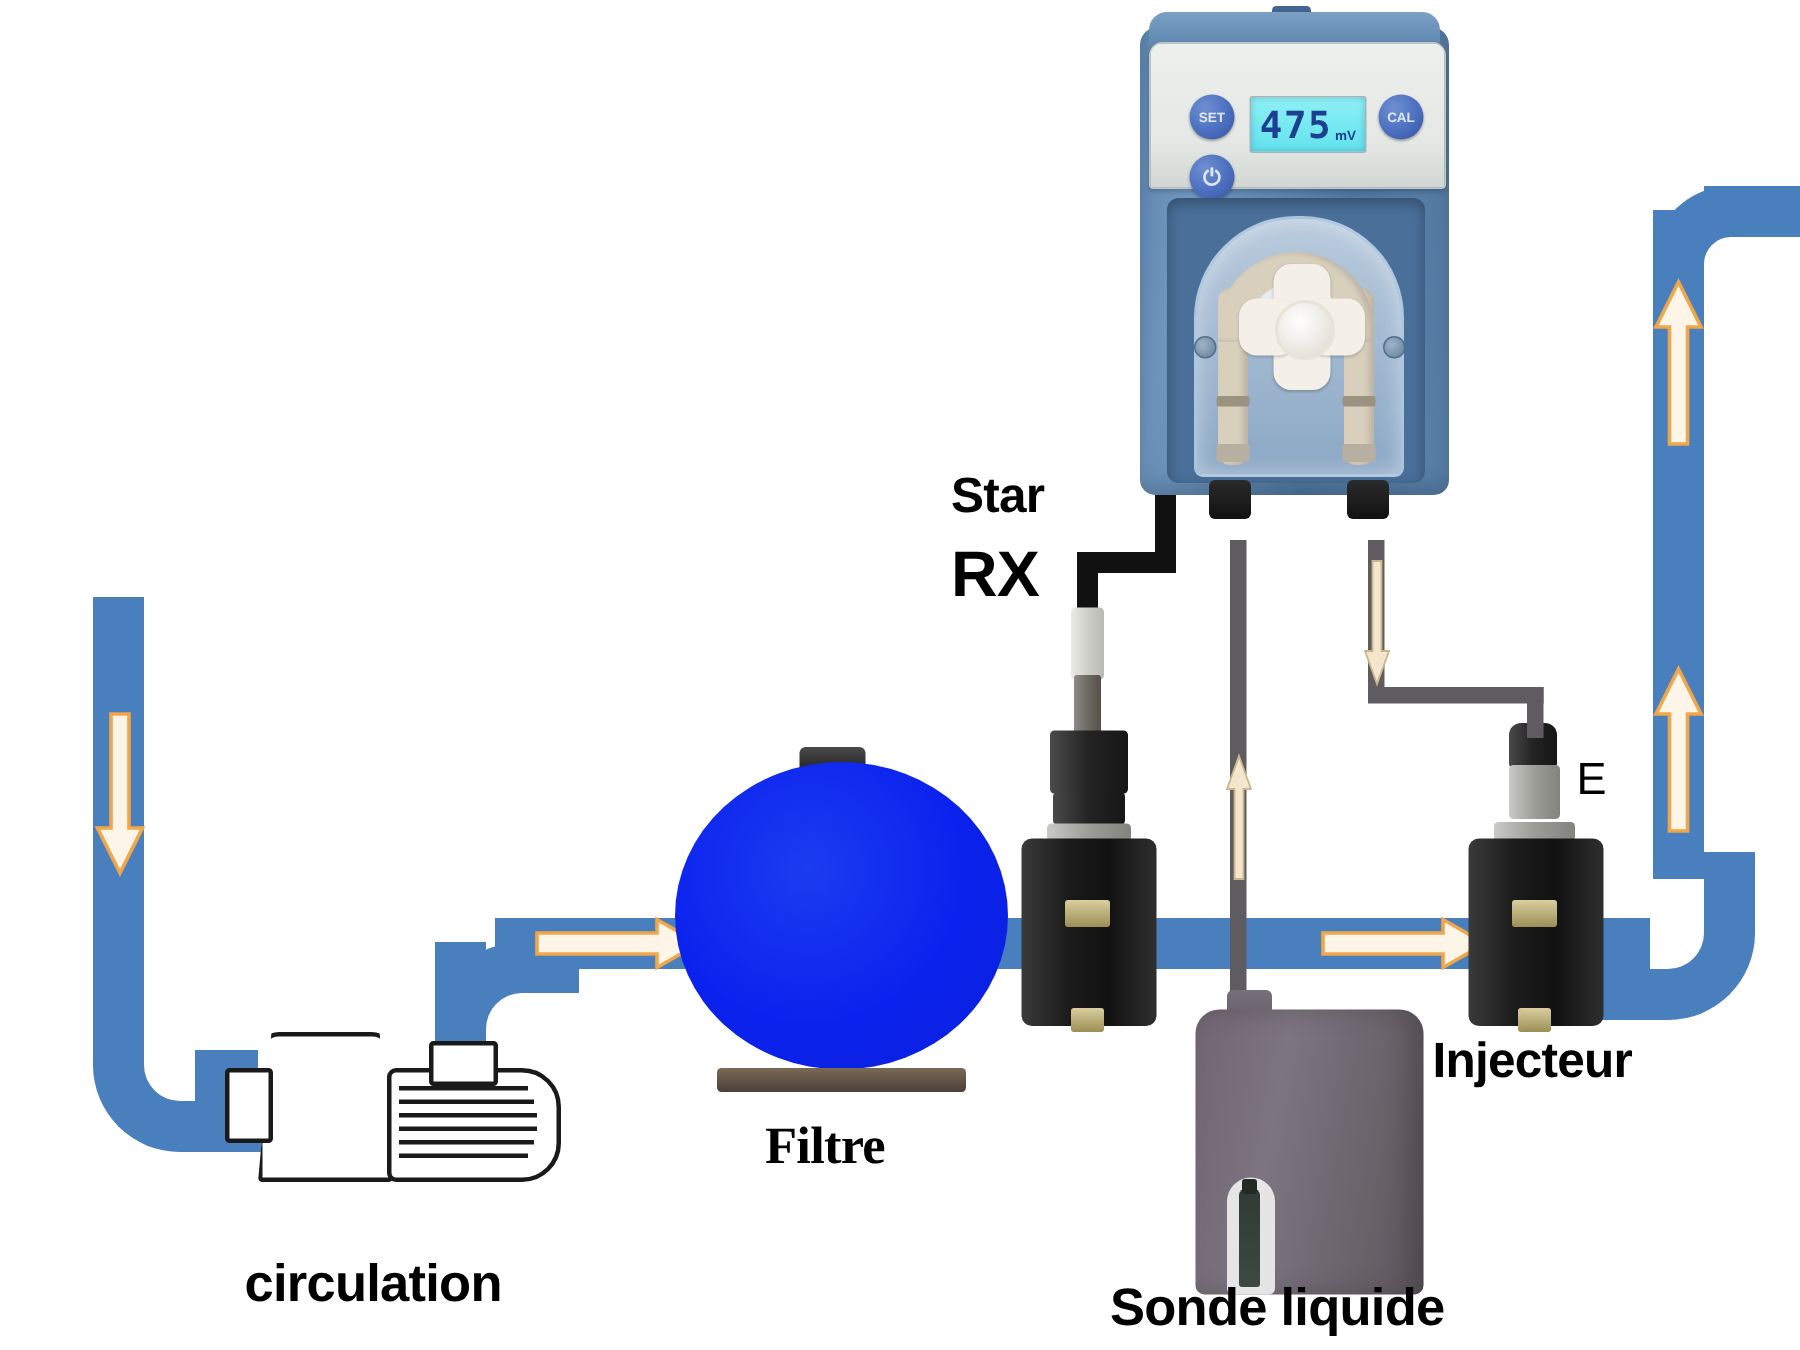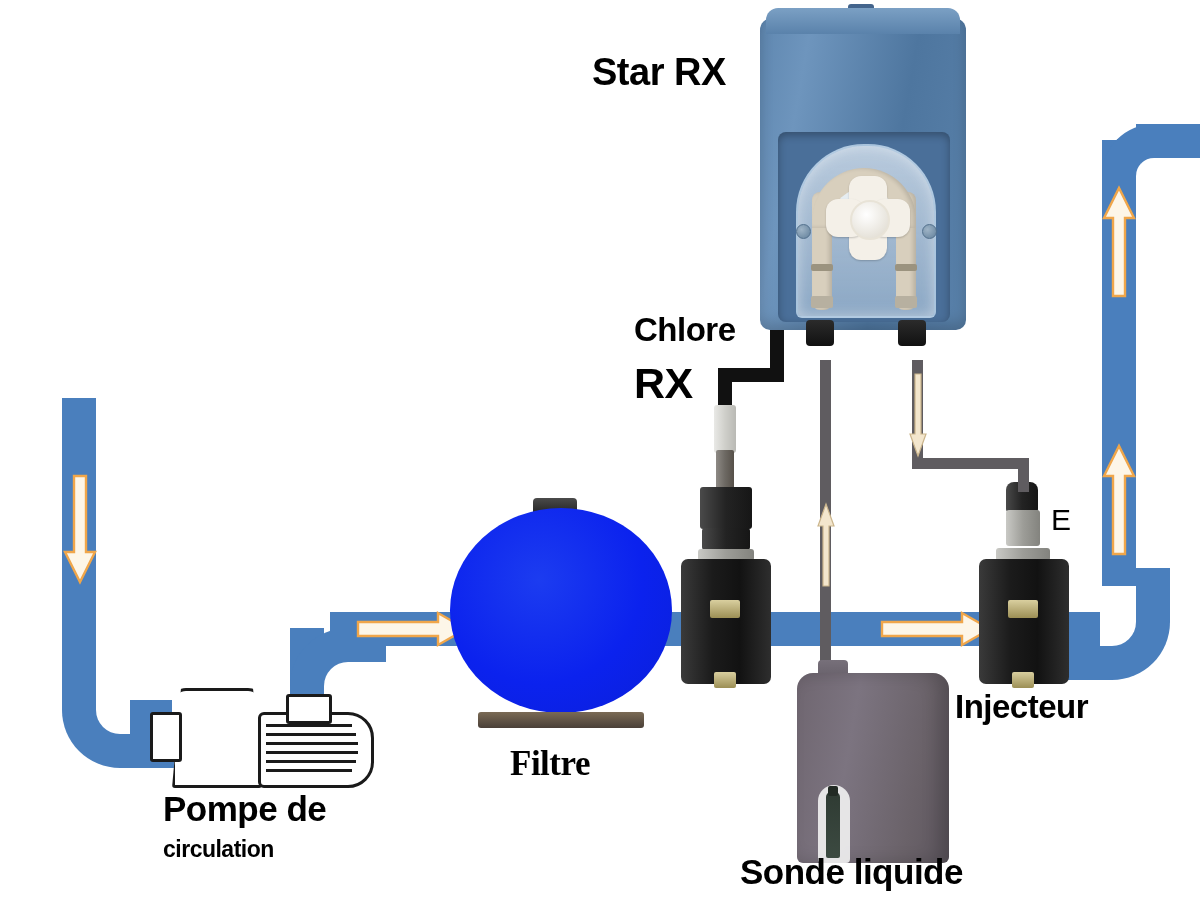--- a/index.html
+++ b/index.html
@@ -329,20 +329,29 @@
     <div class="can-window"></div>
     <div class="lance"></div>
     <div class="lance-cap"></div>
   </div>
 
   <div id="pumpunit">
     <div class="pu-nub"></div>
     <div class="pu-body"></div>
     <div class="pu-topcap"></div>
 
+    <div class="pu-panel">
+      <div class="pu-btn" id="btn-set">SET</div>
+      <div class="pu-btn" id="btn-cal">CAL</div>
+      <div class="pu-btn" id="btn-power">⏻</div>
+      <div class="pu-lcd">
+        <span class="lcd-val">475</span>
+        <span class="lcd-unit">mV</span>
+      </div>
+    </div>
 
     <div class="pu-headwrap">
       <div class="pu-arch">
         <div class="tube" style="left:14px; top:46px; height:118px;"></div>
         <div class="tube" style="left:98px; top:46px; height:118px;"></div>
         <div class="tube" style="left:14px; top:22px; width:104px; height:60px; border-radius:52px 52px 0 0; background:#d8cfbd;"></div>
         <div style="position:absolute; left:34px; top:42px; width:64px; height:44px; background:rgba(233,242,250,.85); border-radius:34px 34px 0 0;"></div>
         <div class="tube-band" style="left:13px; top:118px;"></div>
         <div class="tube-band" style="left:97px; top:118px;"></div>
         <div class="tube-band" style="left:13px; top:150px; height:12px; background:#b7b0a0;"></div>
@@ -358,29 +367,27 @@
 
         <div class="screw" style="left:-2px; top:78px;"></div>
         <div class="screw" style="left:124px; top:78px;"></div>
       </div>
     </div>
 
     <div class="pu-port" style="left:54px;"></div>
     <div class="pu-port" style="left:146px;"></div>
   </div>
 
-  <div class="lbl" style="left:592px; top:52px; font-size:38px;">Star RX</div>
-
-  <div class="lbl" style="left:634px; top:312px; font-size:33px;">Chlore</div>
+
+  <div class="lbl" style="left:634px; top:312px; font-size:33px;">Star</div>
   <div class="lbl" style="left:634px; top:360px; font-size:43px;">RX</div>
 
   <div class="lbl" style="left:1051px; top:504px; font-size:30px; font-weight:normal;">E</div>
 
   <div class="lbl" style="left:955px; top:689px; font-size:33px;">Injecteur</div>
 
   <div class="lbl" style="left:740px; top:853px; font-size:35px;">Sonde liquide</div>
 
   <div class="lbl" style="left:510px; top:745px; font-size:35px;font-family:Liberation Serif, serif;">Filtre</div>
 
-  <div class="lbl" style="left:163px; top:790px; font-size:35px;">Pompe de</div>
-  <div class="lbl" style="left:163px; top:837px; font-size:23px;">circulation</div>
+  <div class="lbl" style="left:163px; top:837px; font-size:35px;">circulation</div>
 
 </div>
 
 </body></html>

